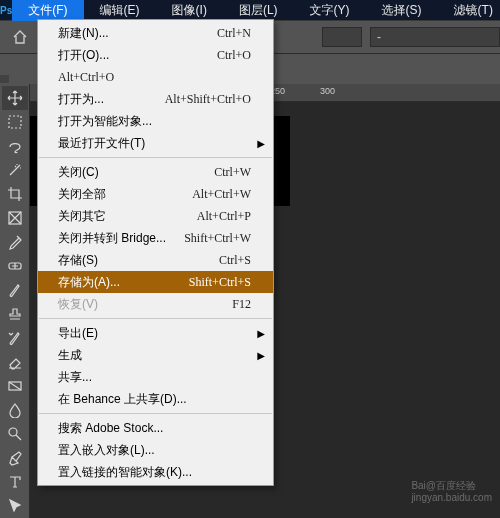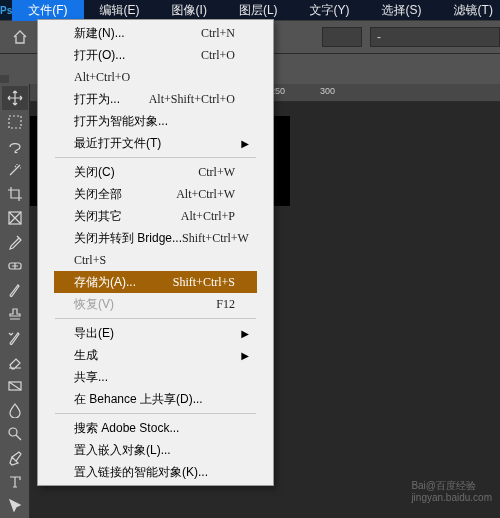--- a/index.html
+++ b/index.html
@@ -19,21 +19,21 @@
 .toolbox { position: absolute; left: 0; top: 84px; width: 30px; bottom: 0; background: #535353; border-right: 1px solid #2b2b2b; display: flex; flex-direction: column; align-items: center; padding-top: 2px; }
 .tool { width: 26px; height: 24px; display: flex; align-items: center; justify-content: center; color: #d8d8d8; cursor: default; }
 .tool.sel { background: #3f3f3f; }
 .tool svg { width: 16px; height: 16px; stroke: #d8d8d8; fill: none; stroke-width: 1.2; }
 
 .ruler { position: absolute; left: 30px; top: 84px; right: 0; height: 18px; background: #484848; border-bottom: 1px solid #2b2b2b; font-size: 9px; color: #ccc; }
 .ruler span { position: absolute; top: 2px; }
 .canvas-area { position: absolute; left: 30px; top: 102px; right: 0; bottom: 0; background: #282828; }
 .canvas { position: absolute; left: 0; top: 14px; width: 260px; height: 90px; background: #000; }
 
-.dropdown { position: absolute; left: 37px; top: 19px; width: 237px; background: #f0f0f0; border: 1px solid #9a9a9a; box-shadow: 3px 3px 6px rgba(0,0,0,0.35); font-size: 12px; color: #000; padding: 2px 16px; }
+.dropdown { position: absolute; left: 37px; top: 19px; width: 237px; background: #f0f0f0; border: 1px solid #9a9a9a; box-shadow: 3px 3px 6px rgba(0,0,0,0.35); font-size: 12px; color: #000; padding: 2px 0; }
 .dd-row { display: flex; align-items: center; height: 22px; padding: 0 22px 0 20px; cursor: default; position: relative; }
 .dd-row .lbl { flex: 1; white-space: nowrap; }
 .dd-row .sc { color: #222; font-size: 12px; font-family: Liberation Serif, serif; }
 .dd-row.hl { background: #a16207; color: #fff; }
 .dd-row.hl .sc { color: #fff; }
 .dd-row.disabled { color: #a0a0a0; }
 .dd-row .arrow { position: absolute; right: 8px; font-size: 10px; }
 .dd-sep { height: 1px; background: #c8c8c8; margin: 3px 1px; }
 
 .watermark { position: absolute; right: 8px; bottom: 14px; color: #888; font-size: 10px; text-align: left; line-height: 1.2; opacity: 0.7; }
@@ -211,20 +211,21 @@
     </div>
     <div class="dd-row">
       <span class="lbl">关闭其它</span>
       <span class="sc">Alt+Ctrl+P</span>
     </div>
     <div class="dd-row">
       <span class="lbl">关闭并转到 Bridge...</span>
       <span class="sc">Shift+Ctrl+W</span>
     </div>
     <div class="dd-row">
+      <span class="lbl">存储(S)</span>
       <span class="sc">Ctrl+S</span>
     </div>
     <div class="dd-row hl">
       <span class="lbl">存储为(A)...</span>
       <span class="sc">Shift+Ctrl+S</span>
     </div>
     <div class="dd-row disabled">
       <span class="lbl">恢复(V)</span>
       <span class="sc">F12</span>
     </div>

